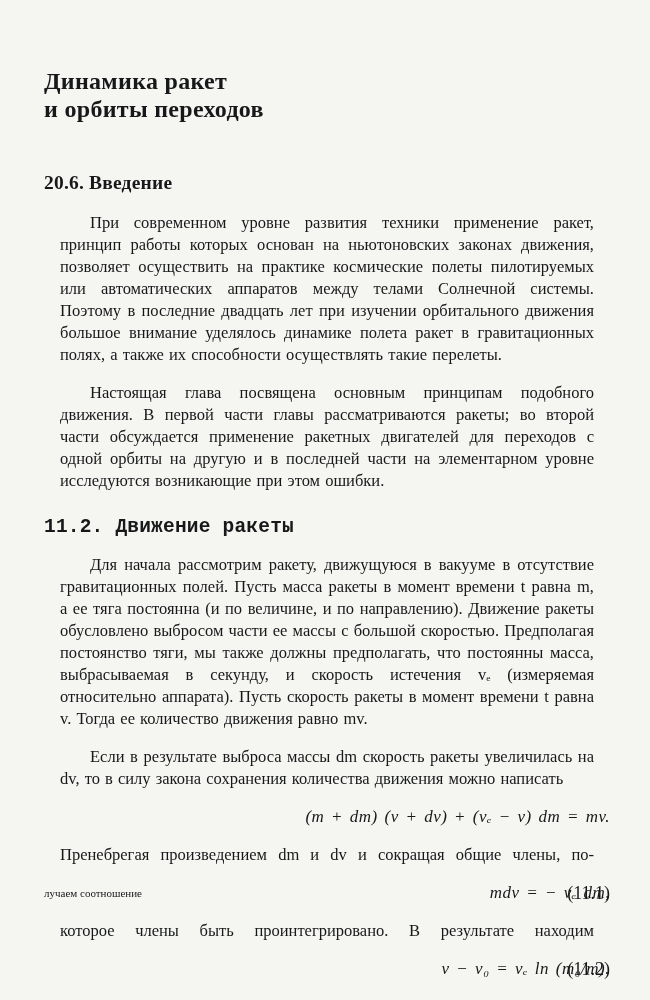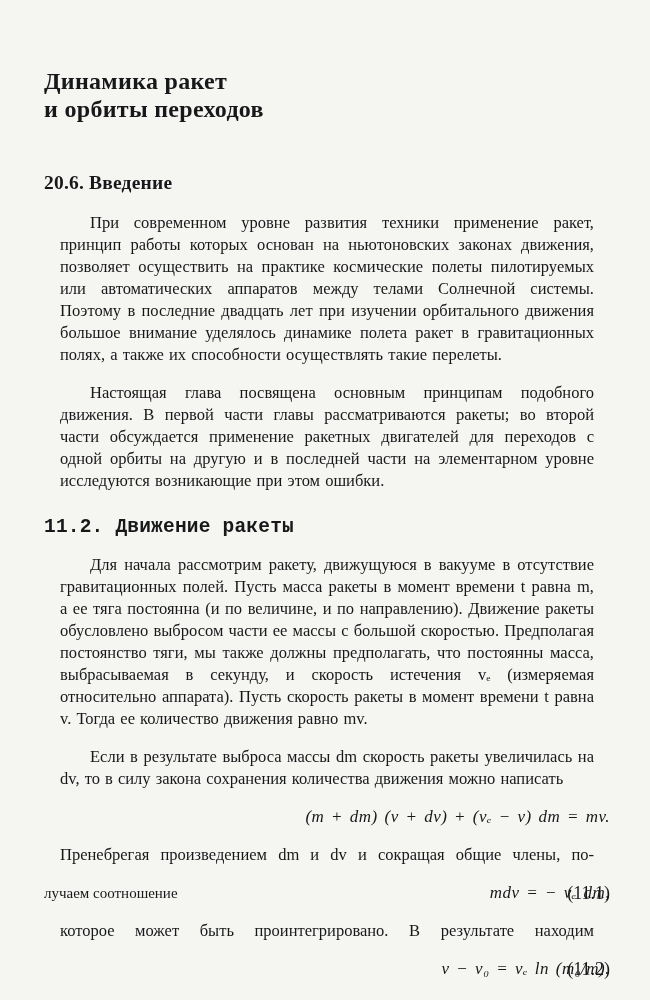--- a/index.html
+++ b/index.html
@@ -57,21 +57,21 @@
   }
   .eq {
     font-style: italic;
     letter-spacing: 0.5px;
     word-spacing: 2px;
   }
   .eq-left {
     position: absolute;
     left: 0; top: 0;
     font-style: normal;
-    font-size: 15px;
+    font-size: 11px;
   }
   .eq-num {
     position: absolute;
     right: 0; top: 0;
     font-style: normal;
     font-size: 18px;
   }
 </style>
 </head>
 <body>
@@ -99,20 +99,20 @@
   </div>
 
   <p class="para force-just">Пренебрегая произведением dm и dv и сокращая общие члены, по-</p>
 
   <div class="eq-row">
     <span class="eq-left">лучаем соотношение</span>
     <span class="eq">mdv = − vₑ dm,</span>
     <span class="eq-num">(11.1)</span>
   </div>
 
-  <p class="para force-just">которое может быть проинтегрировано. В результате находим</p>
+  <p class="para force-just">которое члены быть проинтегрировано. В результате находим</p>
 
   <div class="eq-row">
     <span class="eq">v − v₀ = vₑ ln (m₀/m).</span>
     <span class="eq-num">(11.2)</span>
   </div>
 
 </div>
 
 </body></html>

